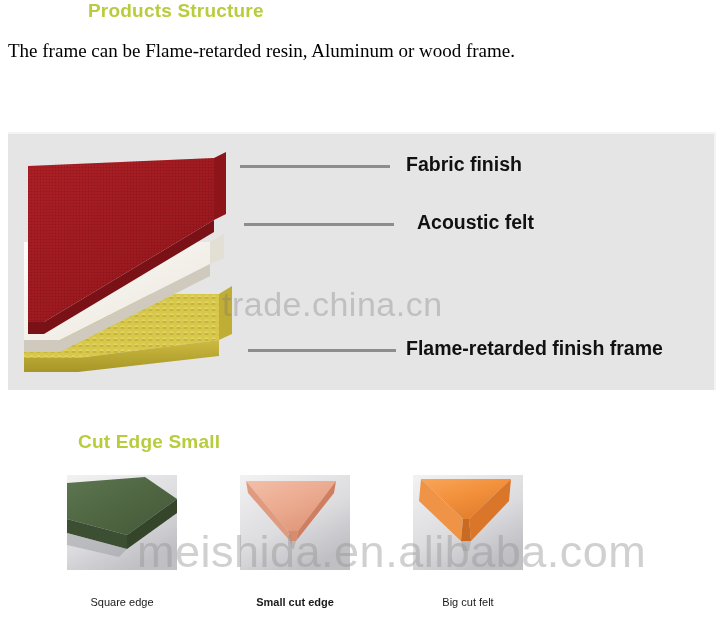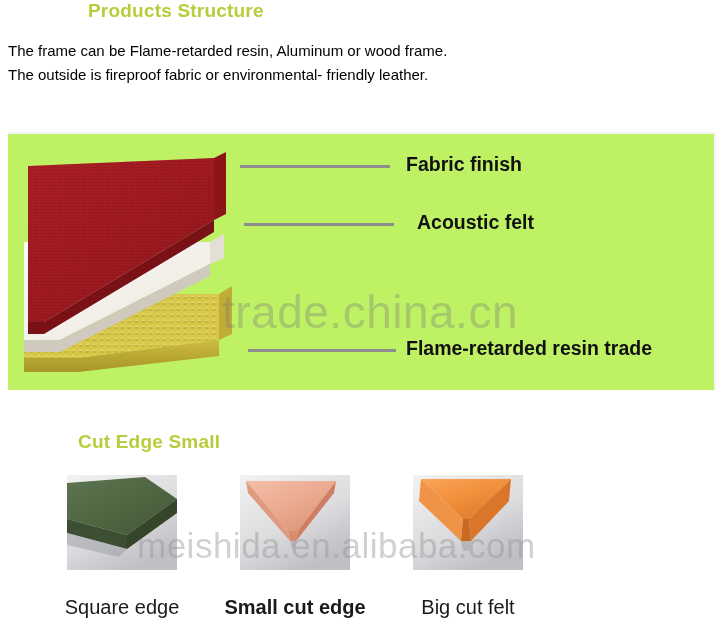--- a/index.html
+++ b/index.html
@@ -29,34 +29,35 @@
   #cut-edge-heading { left: 78px; top: 431px; }
 
   
   .intro-block {
     position: absolute;
     left: 8px;
     top: 39px;
     width: 712px;
   }
   .intro-line {
-    font-size: 15px;
+    font-size: 19px;
     line-height: 24px;
     color: #000000;
     white-space: nowrap;
+    font-family: Liberation Serif, serif;
   }
 
   
   #structure-figure {
     position: absolute;
     left: 8px;
     top: 132px;
     width: 708px;
     height: 258px;
-    background: #bef264;
+    background: #e5e5e5;
     border-top: 2px solid #f4f4f4;
     border-right: 2px solid #f4f4f4;
     box-sizing: border-box;
   }
 
   
   #panel-art {
     position: absolute;
     left: 6px;
     top: 10px;
@@ -81,31 +82,31 @@
     position: absolute;
     font-weight: bold;
     font-size: 19.5px;
     color: #111111;
     white-space: nowrap;
   }
 
   
   .watermark {
     position: absolute;
-    font-size: 46px;
+    font-size: 34px;
     color: rgba(120,120,120,0.34);
     white-space: nowrap;
     letter-spacing: 0.5px;
     pointer-events: none;
   }
   #watermark-trade { left: 222px; top: 283px; }
   #watermark-meishida {
     left: 137px;
     top: 526px;
-    font-size: 35px;
+    font-size: 45px;
     color: rgba(150,150,150,0.45);
   }
 
   
   #cut-edge-gallery {
     position: absolute;
     left: 0px;
     top: 475px;
     width: 724px;
     height: 159px;
@@ -123,33 +124,32 @@
   .sample-thumb {
     position: relative;
     width: 110px;
     height: 95px;
     margin: 0 auto;
     overflow: hidden;
     background: linear-gradient(160deg, #efefef 0%, #d7d7da 55%, #c3c3c7 100%);
   }
   .sample-label {
     margin-top: 26px;
-    font-size: 20px;
+    font-size: 11px;
     color: #1a1a1a;
     white-space: nowrap;
   }
 </style>
 </head>
 <body>
 
 <div class="section-heading" id="products-structure-heading">Products Structure</div>
 
 <div class="intro-block">
   <div class="intro-line">The frame can be Flame-retarded resin, Aluminum or wood frame.</div>
-  <div class="intro-line">The outside is fireproof fabric or environmental- friendly leather.</div>
 </div>
 
 <div id="structure-figure">
 
   <div id="panel-art">
 
     <svg class="layer" viewBox="0 0 240 230">
       <defs>
         <pattern id="perf" width="7" height="6" patternUnits="userSpaceOnUse">
           <rect width="7" height="6" fill="#d9c84a"></rect>
@@ -198,21 +198,21 @@
       <polygon points="200,14 212,8 212,70 200,76" fill="#8d1419"></polygon>
     </svg>
   </div>
 
   <div class="leader-line" style="left:232px; top:31px;  width:150px;"></div>
   <div class="leader-line" style="left:236px; top:89px;  width:150px;"></div>
   <div class="leader-line" style="left:240px; top:215px; width:148px;"></div>
 
   <div class="callout-label" style="left:398px; top:19px;">Fabric finish</div>
   <div class="callout-label" style="left:409px; top:77px;">Acoustic felt</div>
-  <div class="callout-label" style="left:398px; top:203px;">Flame-retarded resin trade</div>
+  <div class="callout-label" style="left:398px; top:203px;">Flame-retarded finish frame</div>
 
   <div class="watermark" id="watermark-trade" style="left:214px; top:151px;">trade.china.cn</div>
 </div>
 
 <div class="section-heading" id="cut-edge-heading">Cut Edge Small</div>
 
 <div id="cut-edge-gallery">
 
   <div class="sample-cell" id="sample-cell-0">
     <div class="sample-thumb">

